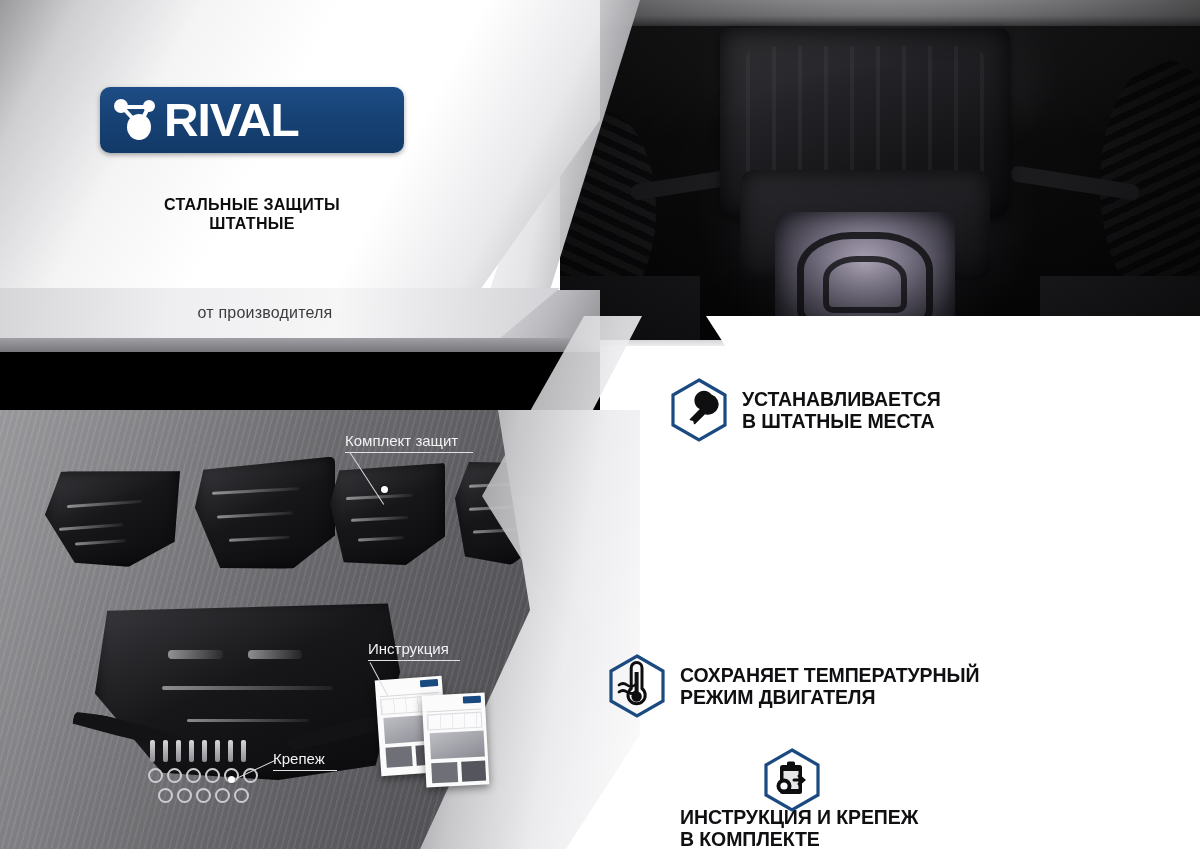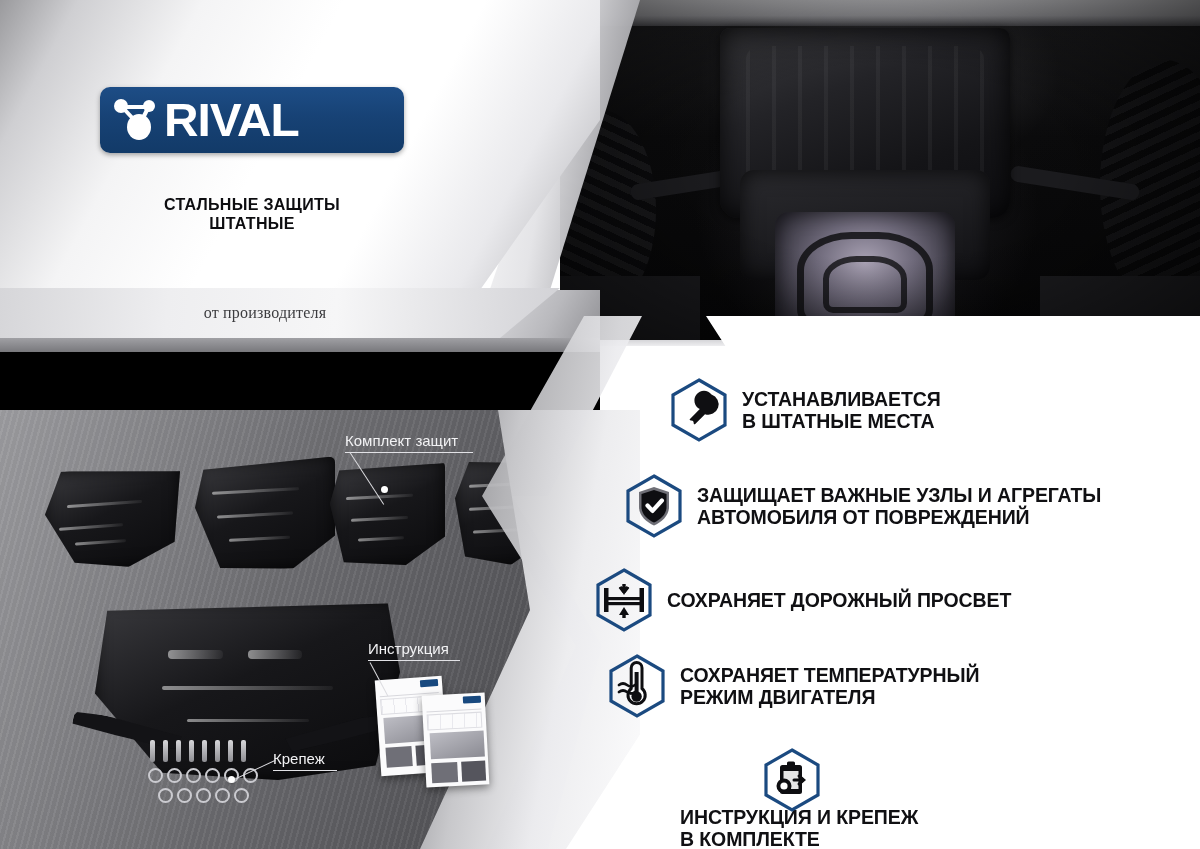--- a/index.html
+++ b/index.html
@@ -67,21 +67,21 @@
   }
   
   .tagline-bar{
     position:absolute;left:0;top:288px;width:560px;height:50px;
     background:linear-gradient(95deg,#d6d6d9 0%,#eeeef0 30%,#f6f6f7 60%,#d2d2d6 100%);
     clip-path:polygon(0 0, 560px 0, 500px 50px, 0 50px);
     display:flex;align-items:center;justify-content:center;
   }
   .tagline-bar .t{
     margin-left:-30px;
-    font-size:16px;color:#3c3c3f;letter-spacing:.2px;font-family:Liberation Serif, serif;
+    font-size:16px;color:#3c3c3f;letter-spacing:.2px;
   }
 
   
   .tl-diag-strip{
     position:absolute;left:470px;top:0;width:170px;height:348px;
     background:linear-gradient(100deg,#ffffff 0%,#e3e3e6 45%,#a8a8ac 75%,#6d6d71 100%);
     clip-path:polygon(118px 0, 170px 0, 62px 348px, 0 348px);
     opacity:.95;
   }
 
@@ -368,53 +368,21 @@
           <circle cx="21.5" cy="44.5" r="2.1" fill="#ffffff"></circle>
           <path d="M38.6,13.8 l5.8,5.8 l-6.0,6.0 l-5.8,-5.8 z" fill="#ffffff" opacity="0"></path>
         </svg>
       </div>
       <div class="ben-text">
         <span class="l2">УСТАНАВЛИВАЕТСЯ</span>
         <span class="l2">В ШТАТНЫЕ МЕСТА</span>
       </div>
     </div>
 
-    <div class="ben-row" style="left:25px;top:158px;">
-      <div class="hexicon">
-        <svg width="58" height="64" viewBox="0 0 58 64">
-          <polygon points="29,2 55,17 55,47 29,62 3,47 3,17" fill="none" stroke="#1b4a80" stroke-width="3.2"></polygon>
-          <path d="M29,13 L44,18 L44,33 C44,42 36.5,48 29,51.5 C21.5,48 14,42 14,33 L14,18 Z" fill="#6f6f76"></path>
-          <path d="M29,16 L41.5,20 L41.5,33 C41.5,40.5 35.3,45.6 29,48.6 C22.7,45.6 16.5,40.5 16.5,33 L16.5,20 Z" fill="#0e0e11"></path>
-          <path d="M22.5,31.5 l5,5.4 l9.4,-10.4" fill="none" stroke="#ffffff" stroke-width="4.2" stroke-linecap="round" stroke-linejoin="round"></path>
-        </svg>
-      </div>
-      <div class="ben-text">
-        <span class="l2">ЗАЩИЩАЕТ ВАЖНЫЕ УЗЛЫ И АГРЕГАТЫ</span>
-        <span class="l2">АВТОМОБИЛЯ ОТ ПОВРЕЖДЕНИЙ</span>
-      </div>
-    </div>
-
-    <div class="ben-row" style="left:-5px;top:252px;">
-      <div class="hexicon">
-        <svg width="58" height="64" viewBox="0 0 58 64">
-          <polygon points="29,2 55,17 55,47 29,62 3,47 3,17" fill="none" stroke="#1b4a80" stroke-width="3.2"></polygon>
-          <rect x="9" y="20" width="4.5" height="24" fill="#0e0e11"></rect>
-          <rect x="44.5" y="20" width="4.5" height="24" fill="#0e0e11"></rect>
-          <rect x="13" y="29" width="32" height="3.2" fill="#0e0e11"></rect>
-          <rect x="13" y="34" width="32" height="3.2" fill="#0e0e11"></rect>
-          <path d="M29,16 l0,8 M29,24 l-4,-5 M29,24 l4,-5" stroke="#0e0e11" stroke-width="3.4" fill="none"></path>
-          <polygon points="29,27 24,19 34,19" fill="#0e0e11"></polygon>
-          <polygon points="29,39 24,47 34,47" fill="#0e0e11"></polygon>
-          <path d="M29,50 l0,-8" stroke="#0e0e11" stroke-width="3.4"></path>
-        </svg>
-      </div>
-      <div class="ben-text">
-        <span class="l2">СОХРАНЯЕТ ДОРОЖНЫЙ ПРОСВЕТ</span>
-      </div>
-    </div>
+
 
     <div class="ben-row" style="left:8px;top:338px;">
       <div class="hexicon">
         <svg width="58" height="64" viewBox="0 0 58 64">
           <polygon points="29,2 55,17 55,47 29,62 3,47 3,17" fill="none" stroke="#1b4a80" stroke-width="3.2"></polygon>
           <path d="M34,14 a5.4,5.4 0 0 0 -10.8,0 l0,20.5 a8.6,8.6 0 1 0 10.8,0 z" fill="none" stroke="#0e0e11" stroke-width="3"></path>
           <rect x="26.6" y="18" width="4" height="20" fill="#0e0e11"></rect>
           <circle cx="28.6" cy="42.5" r="5.2" fill="#0e0e11"></circle>
           <path d="M11,31 q4,-3 8,0 q4,3 8,0" fill="none" stroke="#0e0e11" stroke-width="2.8" stroke-linecap="round"></path>
           <path d="M11,38 q4,-3 8,0 q4,3 8,0" fill="none" stroke="#0e0e11" stroke-width="2.8" stroke-linecap="round"></path>

